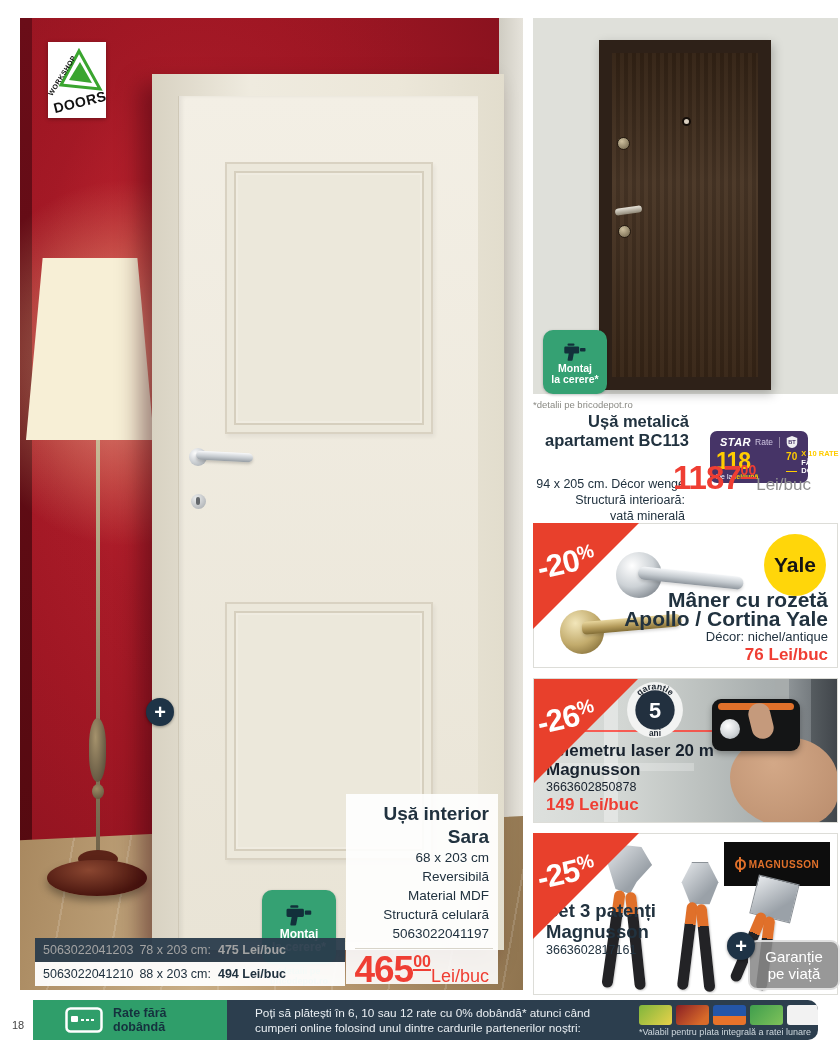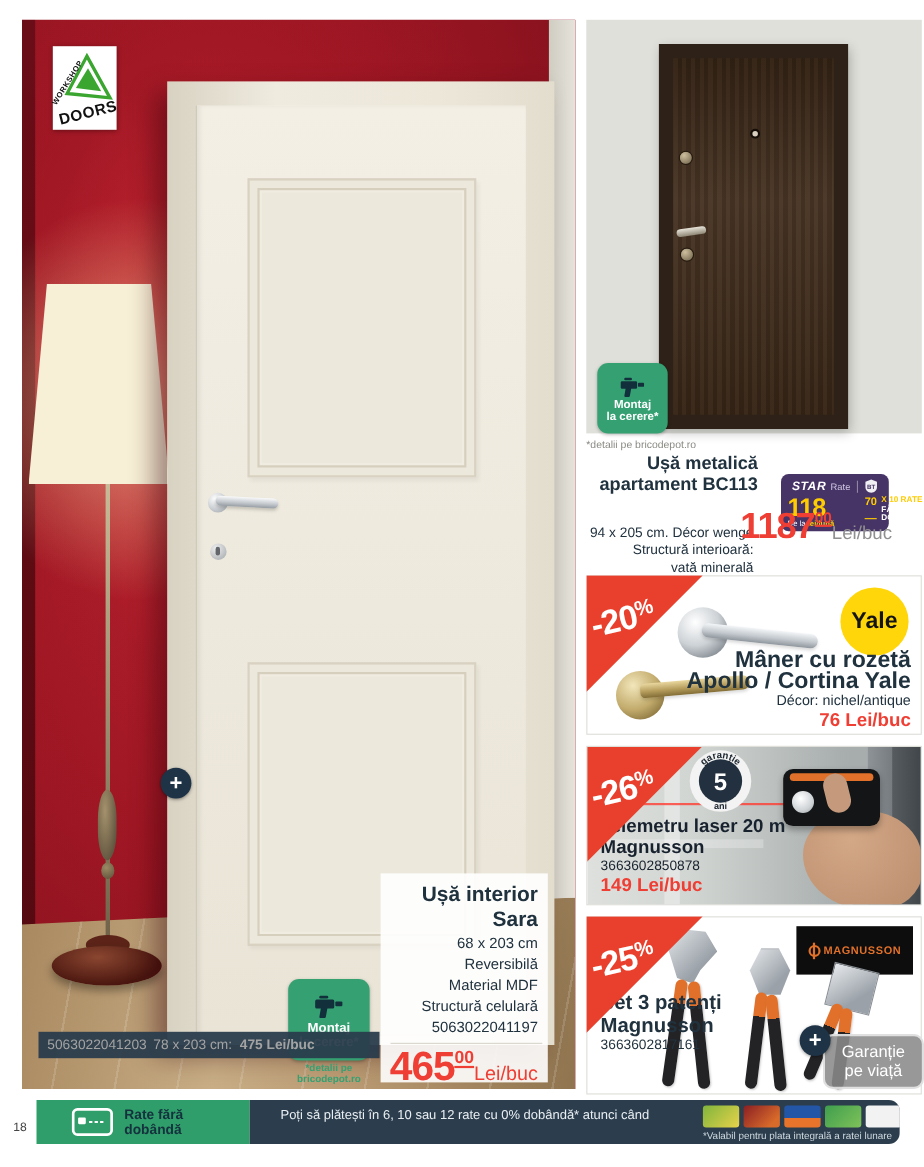--- a/index.html
+++ b/index.html
@@ -255,20 +255,23 @@
     <span class="m1">la cerere*</span>
   </div>
   <div class="abs hero-montaj-note">
     <div>*detalii pe</div>
     <div>bricodepot.ro</div>
   </div>
 
   <div class="abs vbar vbar1">
     <span>5063022041203</span><span class="vsize">78 x 203 cm:</span><span class="vprice">475 Lei/buc</span>
   </div>
+  <div class="abs vbar vbar2">
+    <span>5063022041210</span><span class="vsize">88 x 203 cm:</span><span class="vprice">494 Lei/buc</span>
+  </div>
 
   <div class="abs hero-product-box">
     <div class="hpb-title">Ușă interior</div>
     <div class="hpb-title">Sara</div>
     <div class="hpb-spec">68 x 203 cm</div>
     <div class="hpb-spec">Reversibilă</div>
     <div class="hpb-spec">Material MDF</div>
     <div class="hpb-spec">Structură celulară</div>
     <div class="hpb-spec">5063022041197</div>
     <div class="hpb-div"></div>
@@ -450,20 +453,21 @@
       <path d="M16 13 h15" stroke="#ffffff" stroke-width="2" stroke-dasharray="3 2" fill="none"></path>
     </svg>
     <div class="f-rate">
       <div>Rate fără</div>
       <div>dobândă</div>
     </div>
   </div>
   <div class="f-navy">
     <div class="f-msg">
       <div>Poți să plătești în 6, 10 sau 12 rate cu 0% dobândă* atunci când</div>
+      <div>cumperi online folosind unul dintre cardurile partenerilor noștri:</div>
     </div>
     <div class="f-cards">
       <div class="f-card fc1"></div>
       <div class="f-card fc2"></div>
       <div class="f-card fc3"></div>
       <div class="f-card fc4"></div>
       <div class="f-card fc5"></div>
     </div>
     <div class="f-note">*Valabil pentru plata integrală a ratei lunare</div>
   </div>

